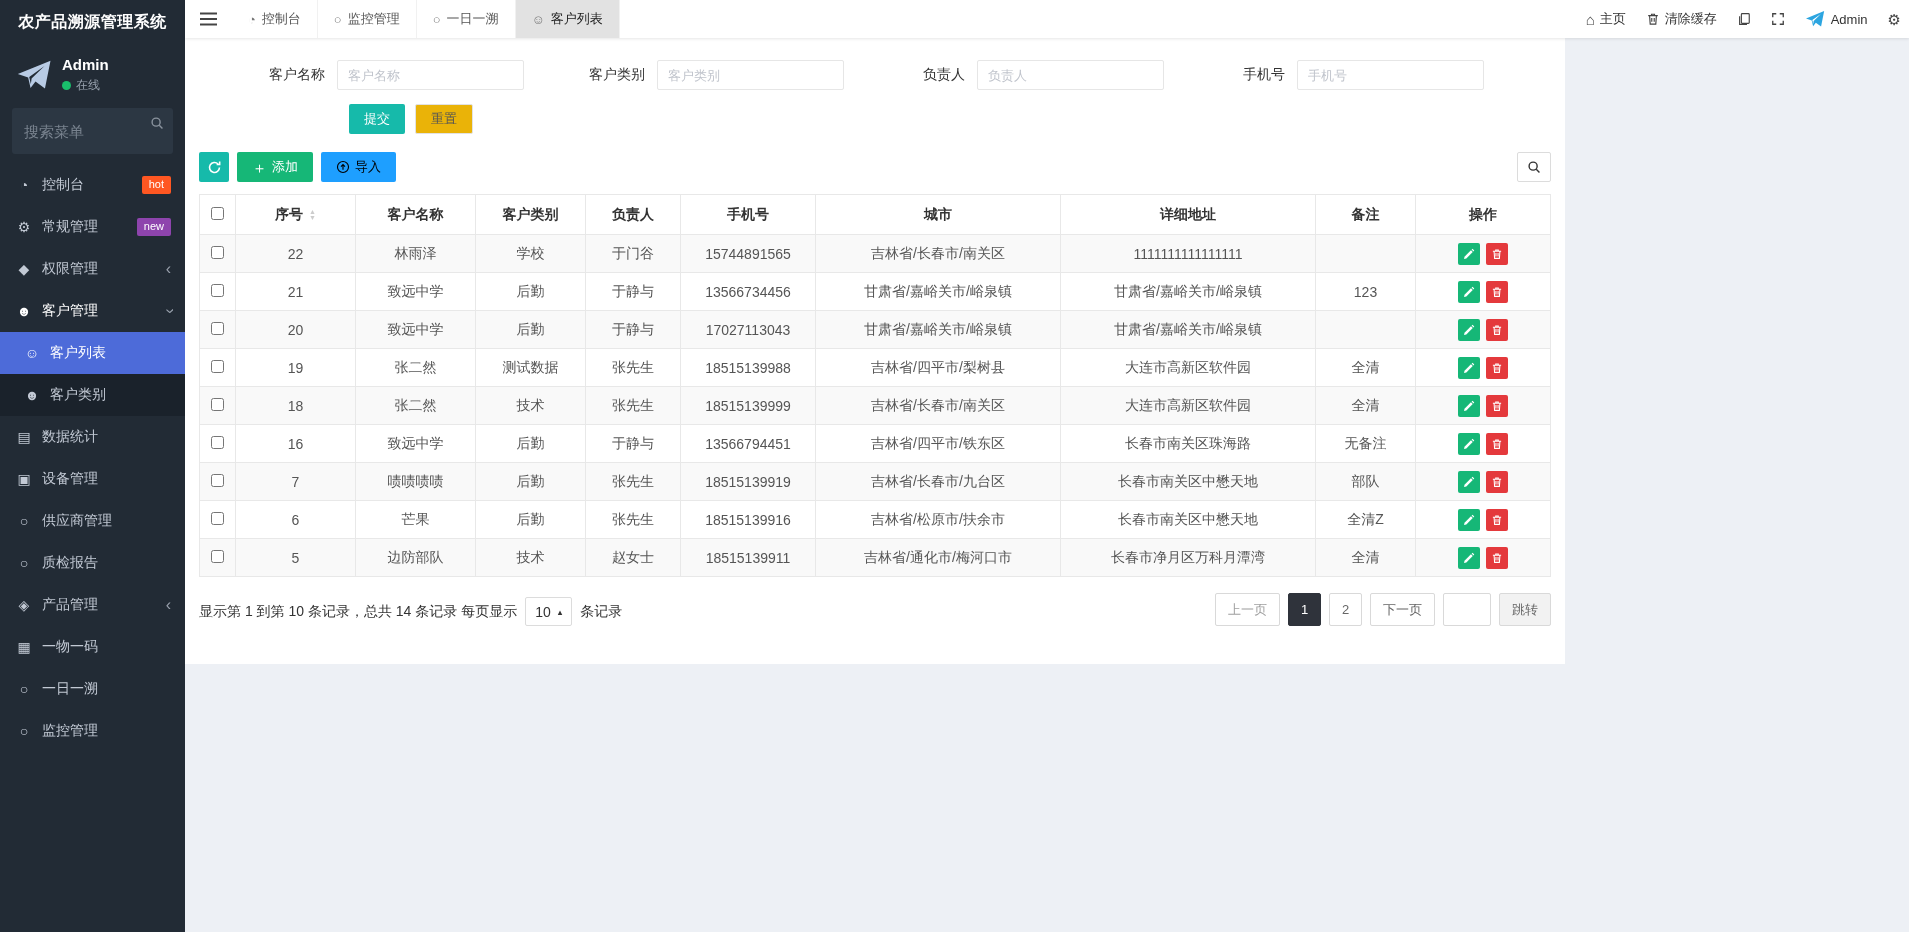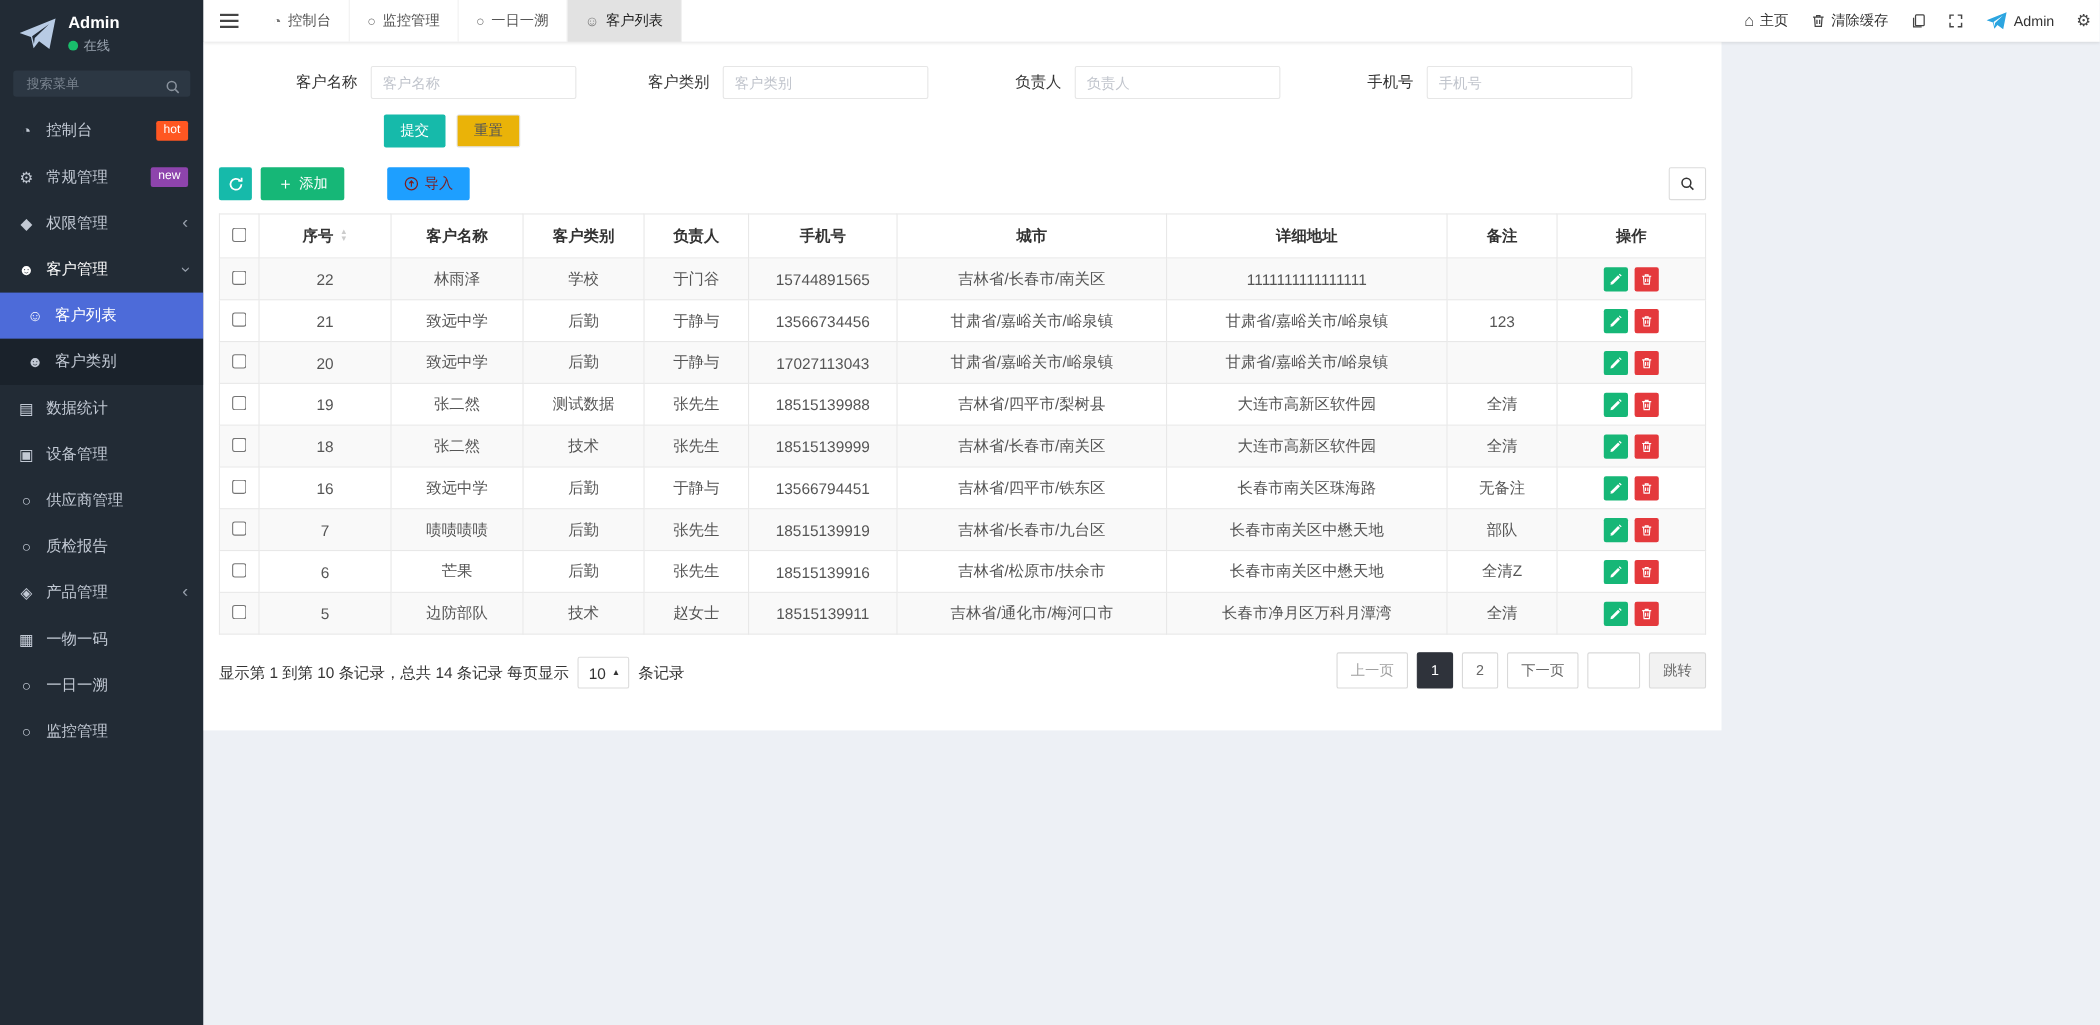--- a/index.html
+++ b/index.html
@@ -15,21 +15,21 @@
   
   .sidebar{ width:185px; flex:0 0 185px; background:#222b35; height:100%; display:flex; flex-direction:column; }
   .logo{ height:44px; line-height:44px; text-align:center; color:#fff; font-weight:bold; font-size:16px; letter-spacing:0.5px; }
   .user-panel{ display:flex; align-items:center; gap:10px; padding:12px 16px 10px; }
   .user-plane{ width:36px; height:36px; color:#b8cbe4; }
   .user-plane svg{ width:100%; height:100%; }
   .user-meta .name{ color:#fff; font-weight:bold; font-size:15px; margin-bottom:4px; }
   .user-meta .status{ color:#9aa4b0; font-size:12px; display:flex; align-items:center; gap:5px; }
   .dot{ width:9px; height:9px; border-radius:50%; background:var(--online); display:inline-block; }
   .menu-search{ margin:4px 12px 10px; position:relative; }
-  .menu-search input{ width:100%; height:24px; background:#2c3743; border:none; border-radius:3px; color:#cfd6e0; padding:0 30px 0 12px; font-size:12px; outline:none; font-family:inherit; }
+  .menu-search input{ width:100%; height:46px; background:#2c3743; border:none; border-radius:3px; color:#cfd6e0; padding:0 30px 0 12px; font-size:15px; outline:none; font-family:inherit; }
   .menu-search input::placeholder{ color:#79838f; }
   .menu-search .s-icon{ position:absolute; right:9px; top:8px; width:14px; height:14px; color:#8a939e; }
   .menu{ flex:1; overflow:hidden; }
   .menu-item{ height:42px; display:flex; align-items:center; padding:0 14px; font-size:14px; color:#c2c9d4; cursor:pointer; }
   .mi-icon{ width:20px; margin-right:8px; text-align:center; font-size:14px; flex:none; }
   .mi-label{ flex:1; white-space:nowrap; }
   .badge{ font-size:11px; color:#fff; padding:2px 7px; border-radius:2px; line-height:1.2; }
   .badge.hot{ background:var(--hot-badge); }
   .badge.new{ background:var(--new-badge);text-align:center; }
   .arrow{ font-size:16px; color:#98a0ac; line-height:1; }
@@ -64,21 +64,21 @@
   .filter-group input{ width:187px; height:30px; border:1px solid #e6e6e6; border-radius:2px; padding:0 10px; font-size:13px; color:#333; outline:none; font-family:inherit; }
   .filter-group input::placeholder{ color:#c0c4cc; }
   .filter-actions{ margin:14px 0 0 150px; display:flex; gap:10px; }
   .btn{ border:none; border-radius:2px; font-size:13px; cursor:pointer; height:30px; padding:0 15px; font-family:inherit; display:inline-flex; align-items:center; gap:5px; }
   .btn-submit{ background:var(--teal); color:#fff;text-align:right; }
   .btn-reset{ background:#eab308; color:#555; border:1px solid #e2e2e2; }
   .toolbar{ display:flex; align-items:center; gap:8px; margin:18px 14px 12px; }
   .tb-refresh{ width:30px; height:30px; background:var(--teal); color:#fff; border:none; border-radius:2px; cursor:pointer; display:flex; align-items:center; justify-content:center; }
   .tb-refresh svg{ width:15px; height:15px; }
   .tb-add{ background:var(--green); color:#fff; }
-  .tb-import{ background:var(--blue); color:#7f1d1d;margin-left:31px; }
+  .tb-import{ background:var(--blue); color:#000000; }
   .tb-import svg{ width:14px; height:14px; }
   .tb-plus{ font-size:15px; line-height:1; }
   .tb-search{ margin-left:auto; width:34px; height:30px; background:#fff; border:1px solid #dcdcdc; border-radius:2px; cursor:pointer; display:flex; align-items:center; justify-content:center; color:#333; }
   .tb-search svg{ width:14px; height:14px; }
   table{ width:1352px; margin:0 14px; border-collapse:collapse; table-layout:fixed; }
   th,td{ border:1px solid #e8e8e8; text-align:center; overflow:hidden; white-space:nowrap; }
   th{ height:40px; font-size:14px; color:#333; font-weight:bold; background:#fff;margin-top:20px; }
   td{ height:38px; font-size:14px; color:#555; }
   tbody tr:nth-child(odd){ background:#f9f9f9; }
   .sort-carets{ display:inline-flex; flex-direction:column; margin-left:6px; vertical-align:middle; color:#ccc; }
@@ -96,20 +96,21 @@
   .page-btn.prev{ color:#a0a0a0; }
   .page-btn.num{ min-width:33px; padding:0; }
   .page-btn.num.active{ background:#2f333b; border-color:#2f333b; color:#fff; }
   .jump-input{ width:48px; height:33px; border:1px solid #d9d9d9; border-radius:2px; outline:none; padding:0 6px; font-family:inherit; }
   .jump-btn{ background:#f2f2f2; }
 </style>
 </head>
 <body>
 
 <aside class="sidebar">
+  <div class="logo">农产品溯源管理系统</div>
   <div class="user-panel">
     <span class="user-plane">
       <svg viewBox="0 0 24 24" fill="currentColor">
           <path d="M23 2.5L1.2 11.4l6.9 2.3 1.6 6.9 3.3-4.2 6.3 4.6L23 2.5zM8.8 13.3L19 6l-8.6 8.4-.5 3.6-1.1-4.7z"></path>
         </svg>
     </span>
     <div class="user-meta">
       <div class="name">Admin</div>
       <div class="status">
         <span class="dot"></span>

